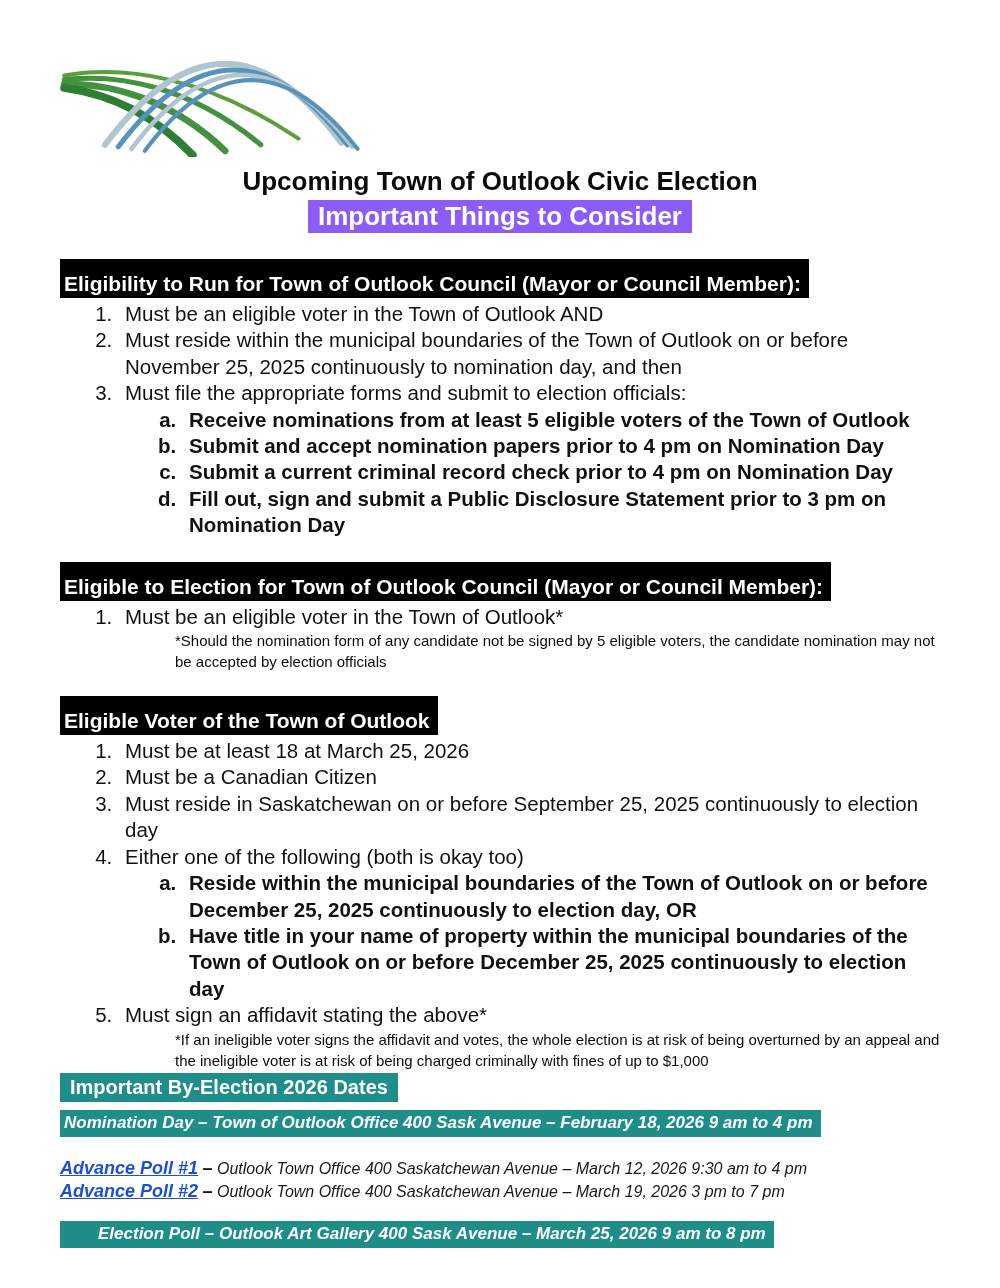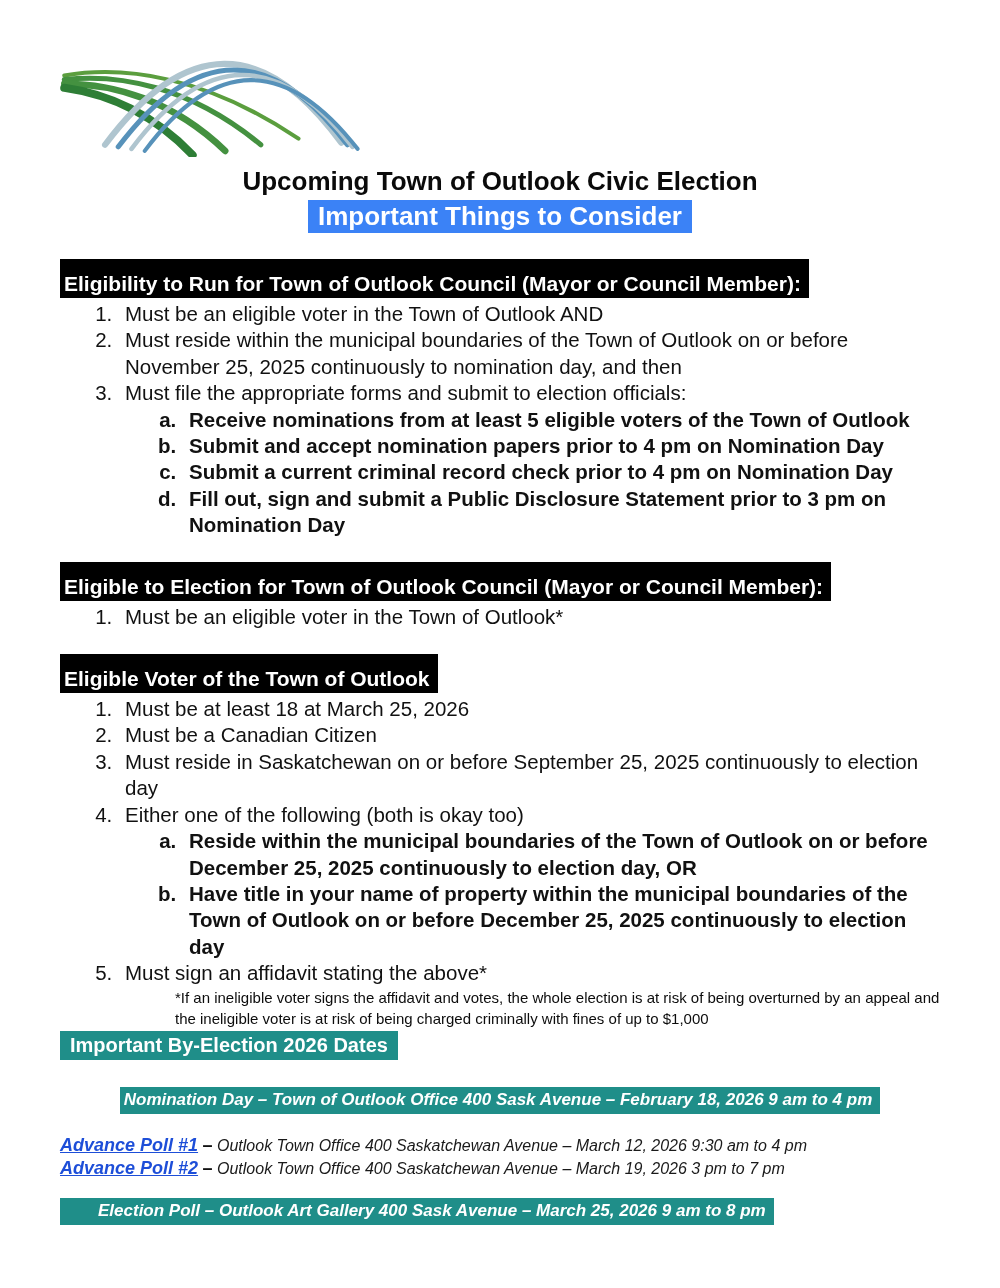--- a/index.html
+++ b/index.html
@@ -14,21 +14,21 @@
   .page { padding: 45px 60px 0 60px; }
 
   
   .logo-wrap { height: 112px; width: 310px; margin-bottom: 8px; }
 
   
   .title-block { text-align: center; margin-top: 6px; }
   .title-line1 { font-size: 26px; font-weight: bold; line-height: 33px; color: #0a0a0a; }
   .title-line2-wrap { margin-top: 2px; }
   .title-line2 {
-    display: inline-block; background: #3b82f6; color: #ffffff;
+    display: inline-block; background: #8b5cf6; color: #ffffff;
     font-size: 26px; font-weight: bold; line-height: 30px; padding: 1px 10px 2px 10px;
   }
 
   
   .section { margin-top: 26px; }
   .black-heading {
     display: inline-block; background: #000000; color: #ffffff;
     font-size: 21px; font-weight: bold; line-height: 25px; padding: 12px 8px 2px 4px;
   }
 
@@ -54,21 +54,21 @@
   .teal-heading-wrap { text-align: left; margin-top: 2px; }
   .teal-heading {
     display: inline-block; color: #ffffff;
     font-size: 20px; font-weight: bold; line-height: 24px; padding: 2px 10px 3px 10px;
   }
   .teal-bar {
     display: inline-block; color: #ffffff;
     font-size: 17px; font-weight: bold; font-style: italic;
     line-height: 22px; padding: 2px 8px 3px 4px; white-space: nowrap;
   }
-  .nomination-row { margin-top: 27px; text-align: center; }
+  .nomination-row { margin-top: 8px; }
   .election-row { margin-top: 18px; }
 
   
   .advance-block { margin-top: 20px; }
   .advance-line { line-height: 23px; white-space: nowrap; }
   .advance-label {
     font-size: 18px; font-weight: bold; font-style: italic;
     text-decoration: underline; color: #1d4ed8;
   }
   .advance-sep { font-size: 18px; font-weight: bold; }
@@ -116,20 +116,21 @@
         </ol>
       </li>
     </ol>
   </div>
 
   <div class="section" style="margin-top:23px;">
     <span class="black-heading">Eligible to Election for Town of Outlook Council (Mayor or Council Member):</span>
     <ol class="main">
       <li>Must be an eligible voter in the Town of Outlook*</li>
     </ol>
+    <div class="footnote">*Should the nomination form of any candidate not be signed by 5 eligible voters, the candidate nomination may not be accepted by election officials</div>
   </div>
 
   <div class="section" style="margin-top:24px;">
     <span class="black-heading">Eligible Voter of the Town of Outlook</span>
     <ol class="main">
       <li>Must be at least 18 at March 25, 2026</li>
       <li>Must be a Canadian Citizen</li>
       <li>Must reside in Saskatchewan on or before September 25, 2025 continuously to election day</li>
       <li>
         <span>Either one of the following (both is okay too)</span>

